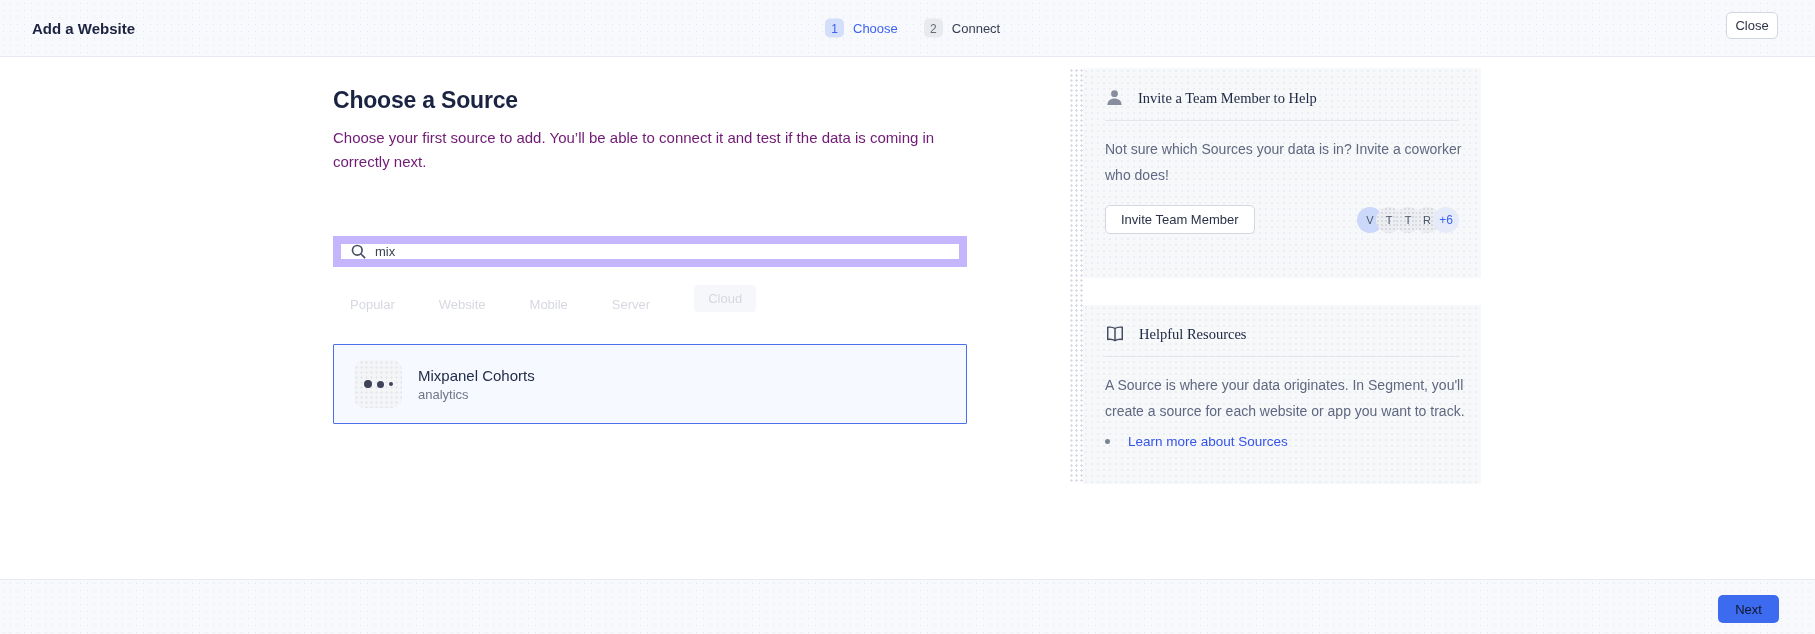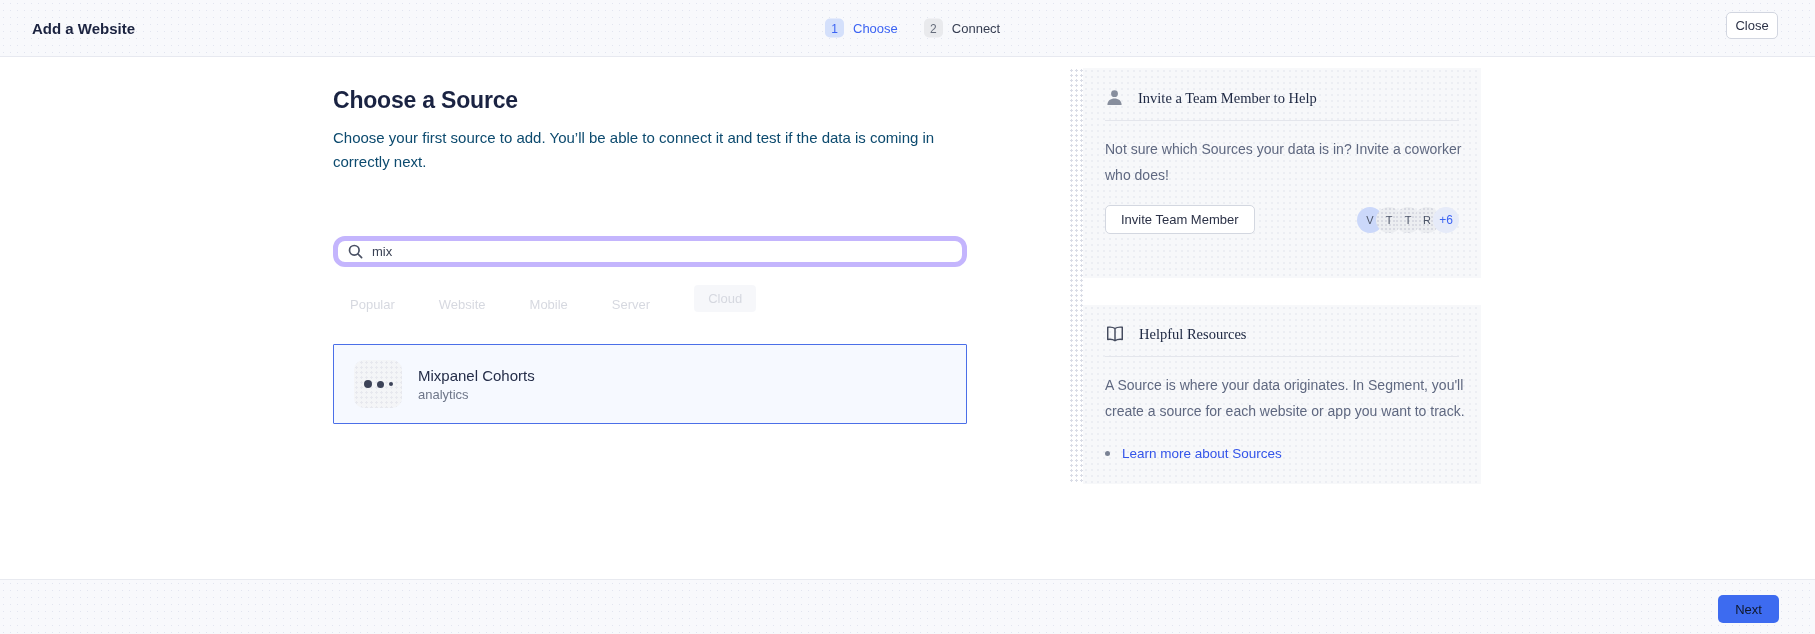--- a/index.html
+++ b/index.html
@@ -55,25 +55,25 @@
   }
 
   
   .main { position: absolute; top: 57px; left: 0; right: 0; bottom: 55px; background: #fff; }
   .page-heading {
     position: absolute; left: 333px; top: 30px;
     font-size: 23px; font-weight: 700; color: #1a2342; letter-spacing: -0.2px;
   }
   .page-desc {
     position: absolute; left: 333px; top: 69px; width: 610px;
-    font-size: 15px; line-height: 24px; color: #0c4a6e;
+    font-size: 15px; line-height: 24px; color: #701a75;
   }
   .search-wrap {
     position: absolute; left: 333px; top: 179px; width: 634px; height: 31px;
-    border: 5px solid #c4b5fd; border-radius: 12px; background: #fff;
+    border: 8px solid #c4b5fd; border-radius: 0; background: #fff;
     display: flex; align-items: center; padding: 0 10px; gap: 9px;
   }
   .search-wrap input {
     border: none; outline: none; flex: 1;
     font-family: inherit; font-size: 13px; color: #3a4254; background: transparent;
   }
   .tabs {
     position: absolute; left: 350px; top: 228px;
     display: flex; align-items: flex-end; gap: 44px;
     opacity: 0.28;
@@ -138,21 +138,21 @@
     font-size: 11px; color: #4c5568; margin-left: -7px;
   }
   .avatar.first { margin-left: 0; background: #cbd8fa; }
   .avatar.dotty {
     background-color: #eceef1;
     background-image: radial-gradient(#d8dae2 0.9px, transparent 1px);
     background-size: 4px 4px;
   }
   .avatar.more { background: #e6ebf9; color: #3b63f3; font-size: 12px; }
   .link-row {
-    margin-top: 22px; display: flex; align-items: center; gap: 12px;
+    margin-top: 10px; display: flex; align-items: center; gap: 18px;
   }
   .bullet { width: 5px; height: 5px; border-radius: 50%; background: #7a8294; flex: none; }
   .side-link { font-size: 13.5px; color: #3354e9; text-decoration: none; cursor: pointer; }
 
   
   .footer {
     position: absolute; left: 0; right: 0; bottom: 0; height: 55px;
     border-top: 1px solid #e8eaf0;
   }
   .next-btn {

